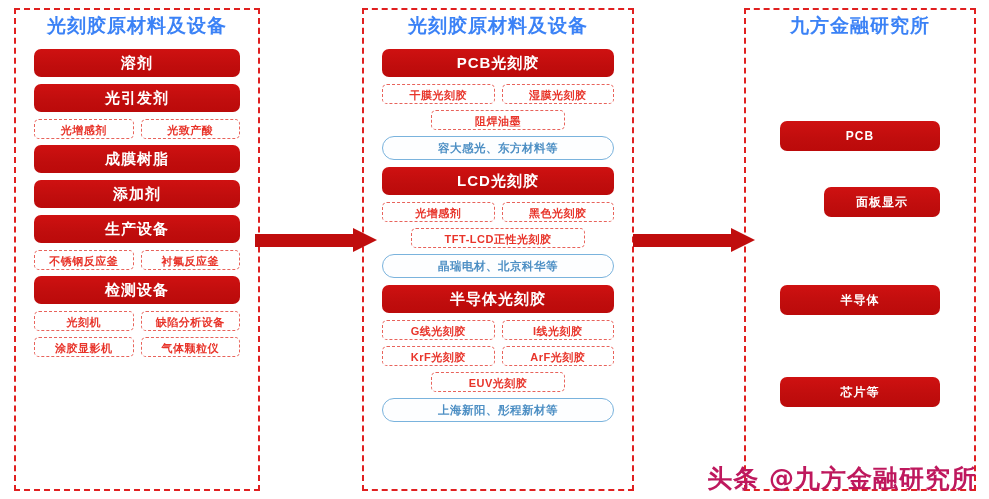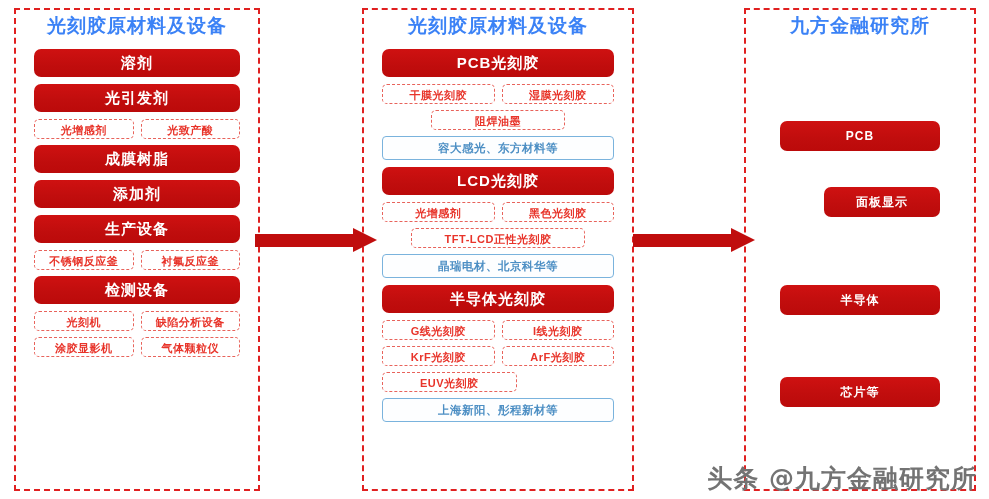--- a/index.html
+++ b/index.html
@@ -76,21 +76,21 @@
     white-space: nowrap;
     overflow: hidden;
     letter-spacing: .5px;
   }
 
   
   .pill-blue {
     border: 1px solid #7ab3dd;
     color: #4d8fc4;
     background: #fdfeff;
-    border-radius: 4px;
+    border-radius: 12px;
     text-align: center;
     font-size: 11.5px;
     font-weight: bold;
     line-height: 22px;
     height: 24px;
     margin-bottom: 7px;
     box-sizing: border-box;
     white-space: nowrap;
     overflow: hidden;
     letter-spacing: .5px;
@@ -153,21 +153,21 @@
   #arrow-2 .shaft { width: 100px; }
   #arrow-2 .head  { left: 98px; }
 
   
   #watermark {
     position: absolute;
     right: 12px;
     bottom: 4px;
     font-size: 25px;
     font-weight: bold;
-    color: #737373;
+    color: #be185d;
     font-family: "DejaVu Sans", sans-serif;
     letter-spacing: 1px;
     white-space: nowrap;
   }
 </style>
 </head>
 <body>
 
 <div class="panel" id="panel-raw">
   <div class="panel-title">光刻胶原材料及设备</div>
@@ -223,21 +223,21 @@
 
     <div class="pill-solid">半导体光刻胶</div>
     <div class="row2">
       <div class="pill-dashed">G线光刻胶</div>
       <div class="pill-dashed">I线光刻胶</div>
     </div>
     <div class="row2">
       <div class="pill-dashed">KrF光刻胶</div>
       <div class="pill-dashed">ArF光刻胶</div>
     </div>
-    <div class="row2" style="justify-content:flex-start;">
+    <div class="row2" style="justify-content:center;">
       <div class="pill-dashed" style="flex:0 0 58%;">EUV光刻胶</div>
     </div>
     <div class="pill-blue">上海新阳、彤程新材等</div>
   </div>
 </div>
 
 <div class="panel" id="panel-apps">
   <div class="panel-title">九方金融研究所</div>
   <div class="app-box" id="app-0">PCB</div>
   <div class="app-box" id="app-1">面板显示</div>

